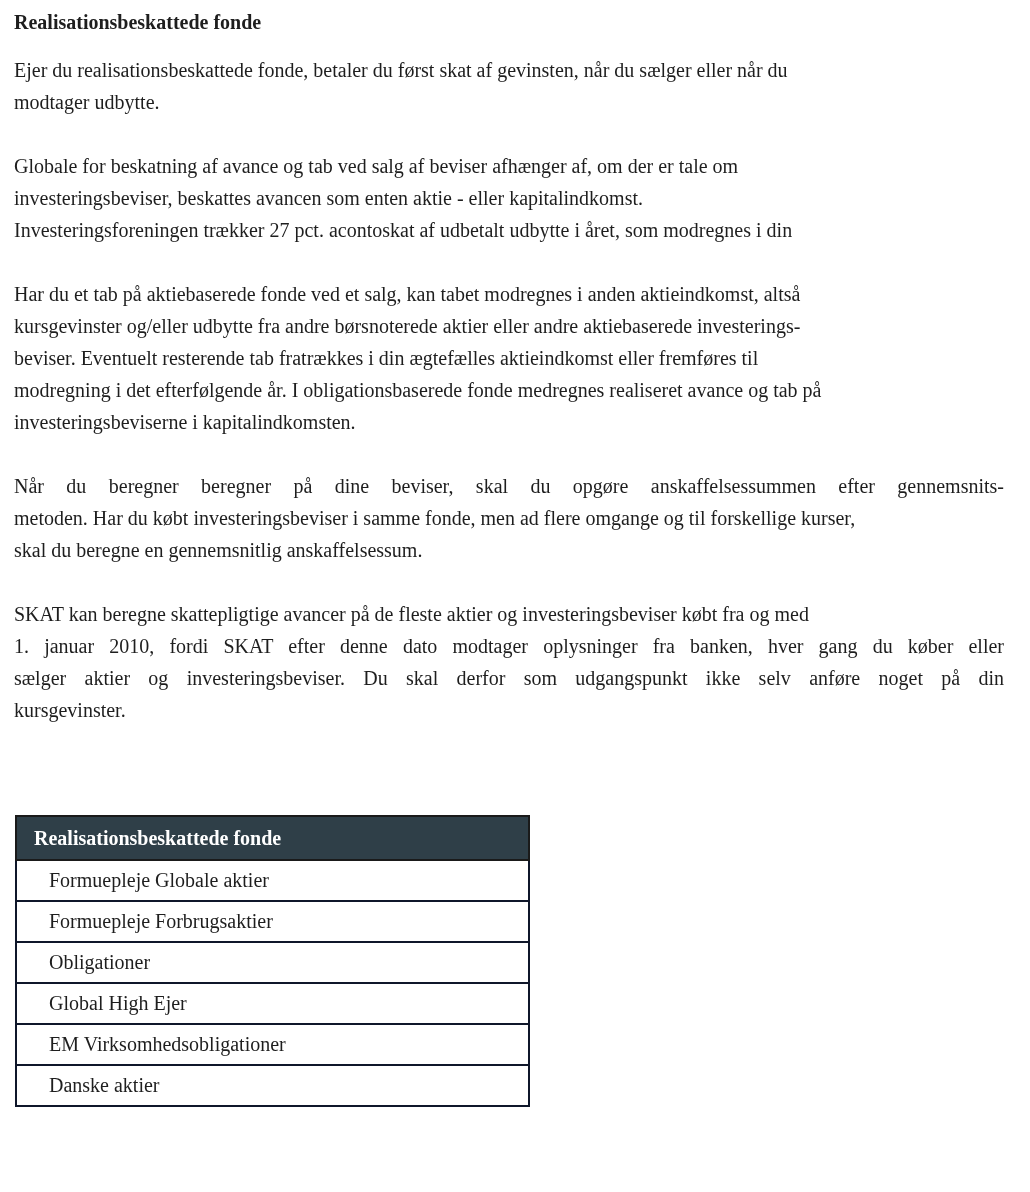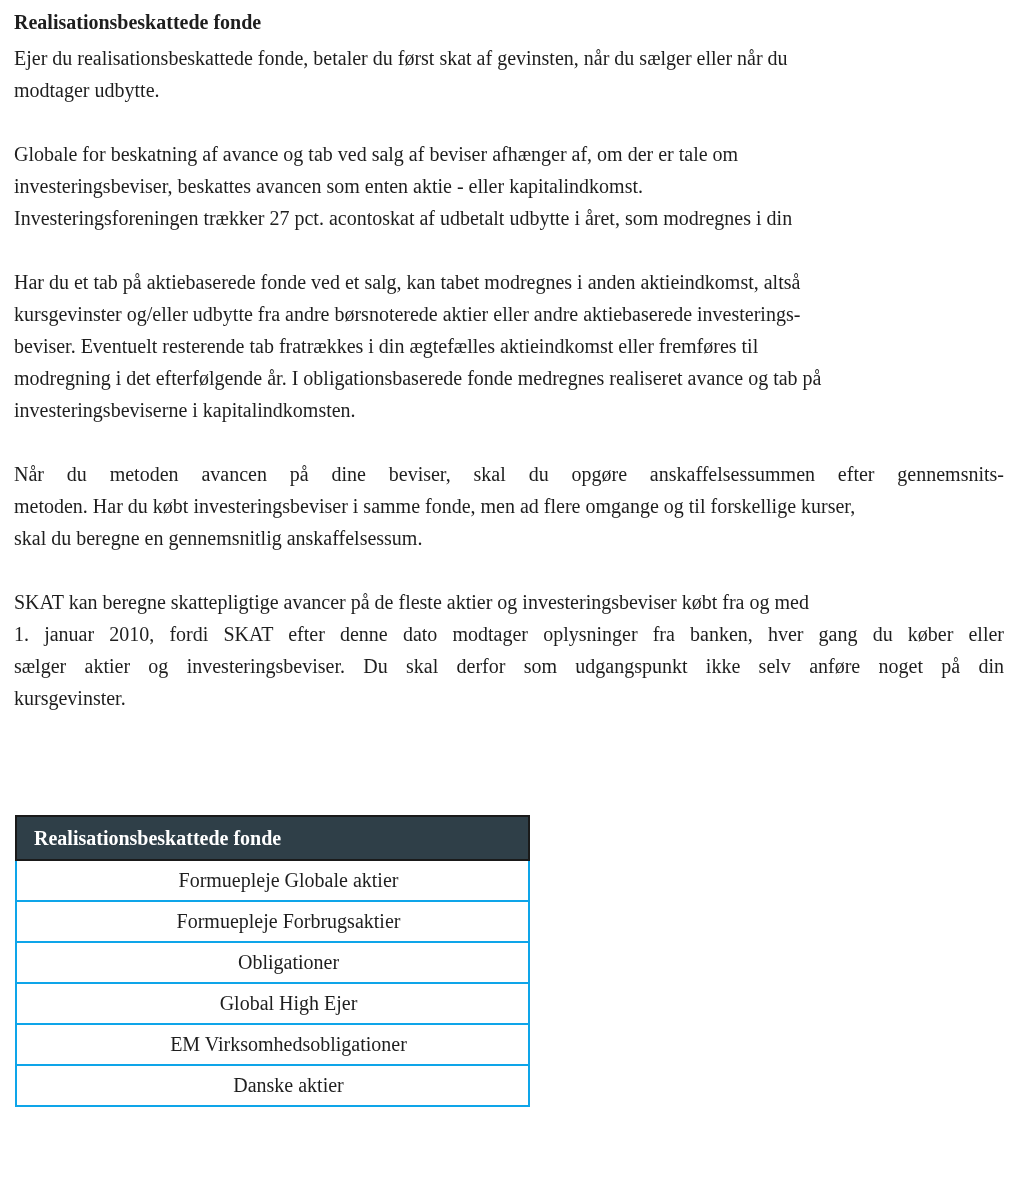--- a/index.html
+++ b/index.html
@@ -23,21 +23,21 @@
     }
     .title {
       font-weight: bold;
       font-size: 20px;
       line-height: 32px;
       margin: 0;
     }
     .para {
       font-size: 20px;
       line-height: 32px;
-      margin: 4px 0 32px 0;
+      margin: 16px 0 32px 0;
     }
     .line {
       display: block;
       white-space: nowrap;
     }
     .line.justify {
       text-align: justify;
       text-align-last: justify;
       white-space: normal;
     }
@@ -54,23 +54,22 @@
       color: #ffffff;
       text-align: left;
       font-weight: bold;
       height: 42px;
       padding: 0 0 0 17px;
       border: 2px solid #1a1a1a;
     }
     .fund-table td {
       height: 39px;
       padding: 0 0 0 32px;
-      border: 2px solid #0ea5e9;
+      border: 2px solid #0f172a;
       color: #1e1e1e;
-      text-align: center;
     }
   </style>
 </head>
 <body>
 
 <div class="doc">
   <h1 class="title">Realisationsbeskattede fonde</h1>
 
   <p class="para">
     <span class="line">Ejer du realisationsbeskattede fonde, betaler du først skat af gevinsten, når du sælger eller når du</span>
@@ -85,21 +84,21 @@
 
   <p class="para">
     <span class="line">Har du et tab på aktiebaserede fonde ved et salg, kan tabet modregnes i anden aktieindkomst, altså</span>
     <span class="line">kursgevinster og/eller udbytte fra andre børsnoterede aktier eller andre aktiebaserede investerings-</span>
     <span class="line">beviser. Eventuelt resterende tab fratrækkes i din ægtefælles aktieindkomst eller fremføres til</span>
     <span class="line">modregning i det efterfølgende år. I obligationsbaserede fonde medregnes realiseret avance og tab på</span>
     <span class="line">investeringsbeviserne i kapitalindkomsten.</span>
   </p>
 
   <p class="para">
-    <span class="line justify">Når du metoden avancen på dine beviser, skal du opgøre anskaffelsessummen efter gennemsnits-</span>
+    <span class="line justify">Når du beregner beregner på dine beviser, skal du opgøre anskaffelsessummen efter gennemsnits-</span>
     <span class="line">metoden. Har du købt investeringsbeviser i samme fonde, men ad flere omgange og til forskellige kurser,</span>
     <span class="line">skal du beregne en gennemsnitlig anskaffelsessum.</span>
   </p>
 
   <p class="para">
     <span class="line">SKAT kan beregne skattepligtige avancer på de fleste aktier og investeringsbeviser købt fra og med</span>
     <span class="line justify">1. januar 2010, fordi SKAT efter denne dato modtager oplysninger fra banken, hver gang du køber eller</span>
     <span class="line justify">sælger aktier og investeringsbeviser. Du skal derfor som udgangspunkt ikke selv anføre noget på din</span>
     <span class="line">kursgevinster.</span>
   </p>

